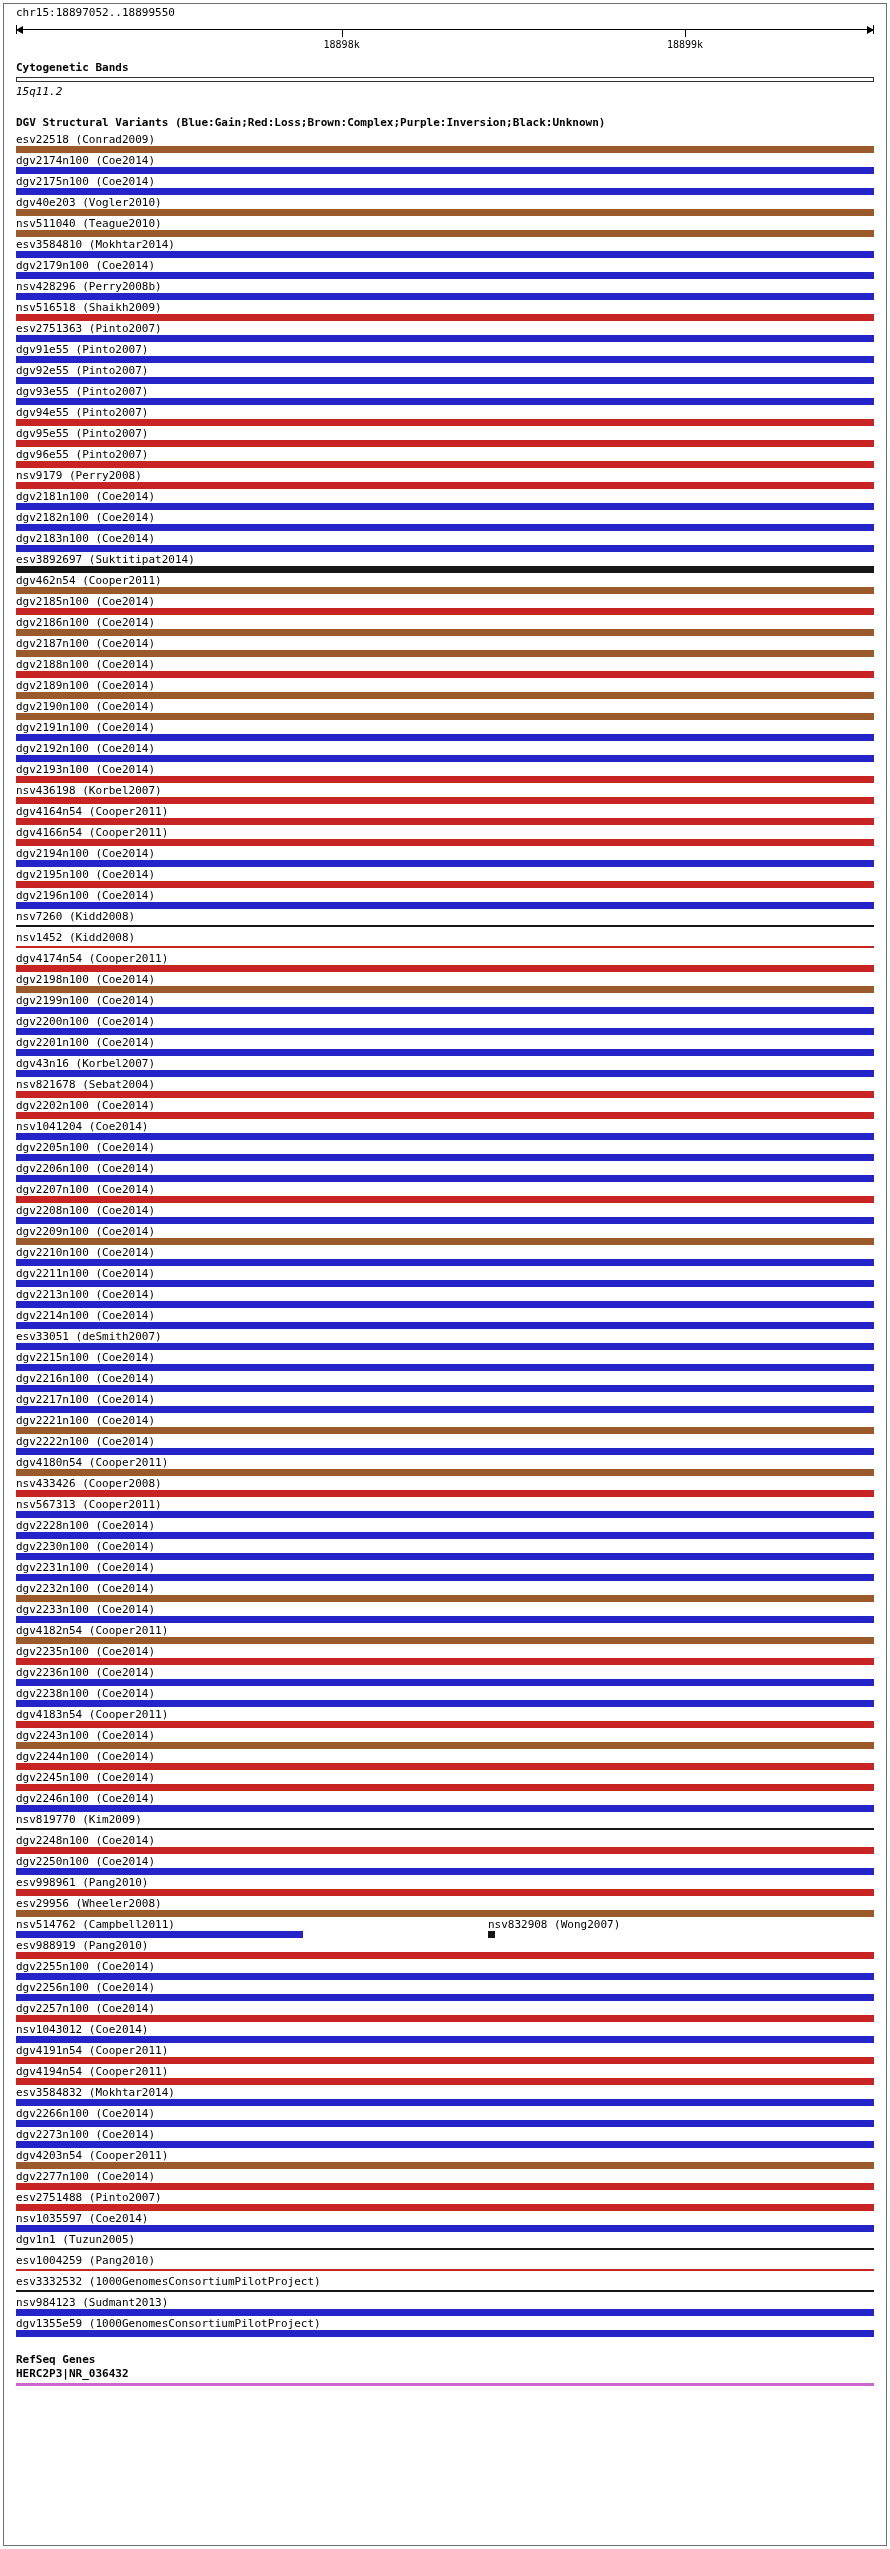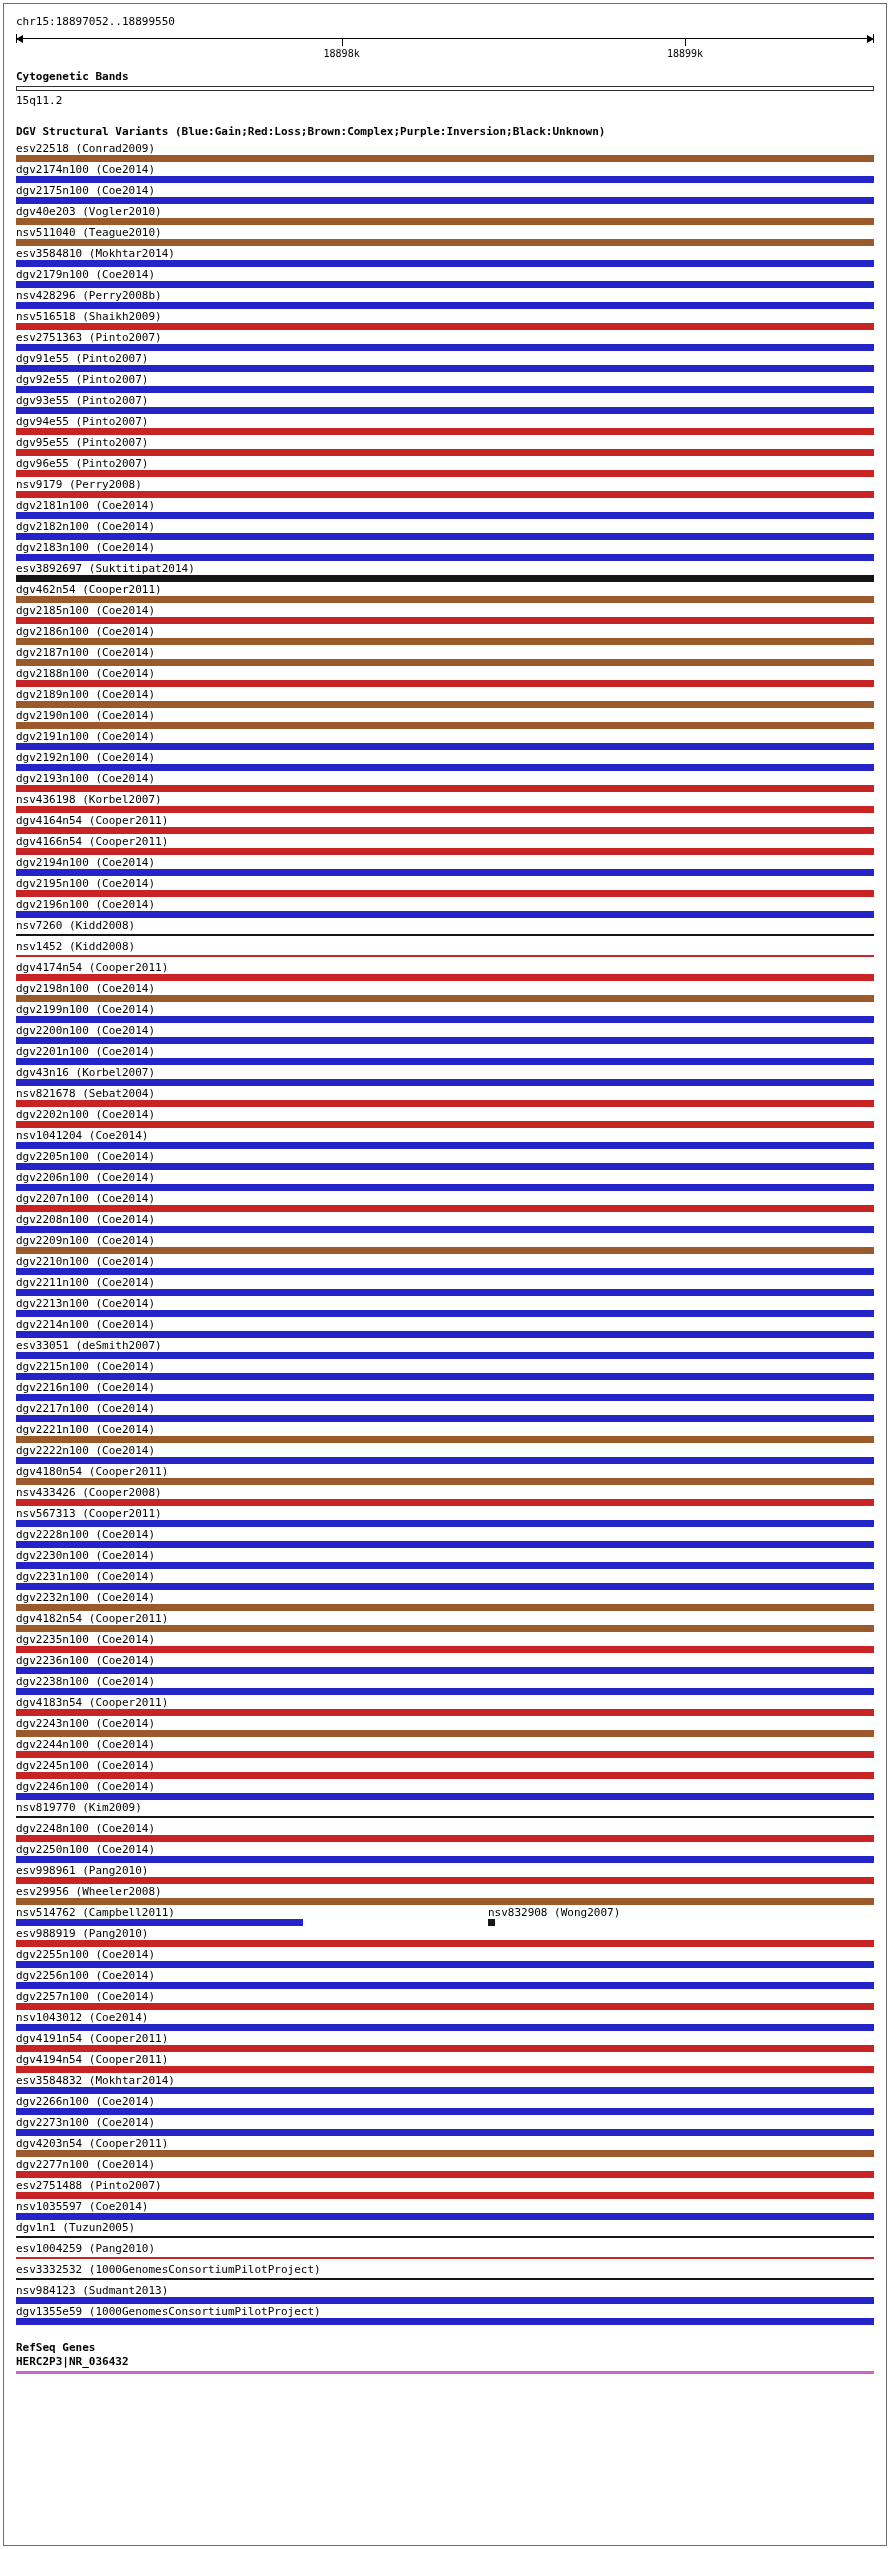--- a/index.html
+++ b/index.html
@@ -10,21 +10,21 @@
   }
   body { width: 890px; height: 2549px; position: relative; }
 
   .canvas {
     position: absolute;
     left: 3px; top: 3px;
     width: 884px; height: 2543px;
     box-sizing: border-box;
     border: 1px solid #6f6f6f;
     background: #ffffff;
-    padding: 11px 12px;
+    padding: 2px 12px;
     overflow: hidden;
   }
 
   .region-label {
     font-size: 11px;
     line-height: 13px;
     color: #000;
     margin-bottom: 4px;
     white-space: nowrap;
   }
@@ -94,21 +94,21 @@
       <div class="ruler-tick-label" style="left: 37.95%;">18898k</div>
       <div class="ruler-tick" style="left: 77.98%;"></div>
       <div class="ruler-tick-label" style="left: 77.98%;">18899k</div>
     </div>
 
   <div class="section-title cyto-title">Cytogenetic Bands</div>
 
   <div class="cyto-track" id="cyto-track">
 
   <div class="band-box" style="left: 0%; width: 100%;"></div>
-      <div class="band-label" style="left: 0%;">15q11.2</div>
+      <div class="band-label" style="left: 0%; font-style: italic;">15q11.2</div>
     </div>
 
   <div class="section-title dgv-title">DGV Structural Variants (Blue:Gain;Red:Loss;Brown:Complex;Purple:Inversion;Black:Unknown)</div>
 
   <div id="variant-rows">
 
   <div class="vrow">
         <div class="vlabel">esv22518 (Conrad2009)</div>
         <div class="vbar" style="left: 0%; width: 100%; background: rgb(154, 90, 43);"></div>
       </div>
@@ -380,20 +380,24 @@
         <div class="vlabel">dgv2230n100 (Coe2014)</div>
         <div class="vbar" style="left: 0%; width: 100%; background: rgb(36, 36, 200);"></div>
       </div>
       <div class="vrow">
         <div class="vlabel">dgv2231n100 (Coe2014)</div>
         <div class="vbar" style="left: 0%; width: 100%; background: rgb(36, 36, 200);"></div>
       </div>
       <div class="vrow">
         <div class="vlabel">dgv2232n100 (Coe2014)</div>
         <div class="vbar" style="left: 0%; width: 100%; background: rgb(154, 90, 43);"></div>
+      </div>
+      <div class="vrow">
+        <div class="vlabel">dgv2233n100 (Coe2014)</div>
+        <div class="vbar" style="left: 0%; width: 100%; background: rgb(36, 36, 200);"></div>
       </div>
       <div class="vrow">
         <div class="vlabel">dgv4182n54 (Cooper2011)</div>
         <div class="vbar" style="left: 0%; width: 100%; background: rgb(154, 90, 43);"></div>
       </div>
       <div class="vrow">
         <div class="vlabel">dgv2235n100 (Coe2014)</div>
         <div class="vbar" style="left: 0%; width: 100%; background: rgb(201, 36, 36);"></div>
       </div>
       <div class="vrow">

